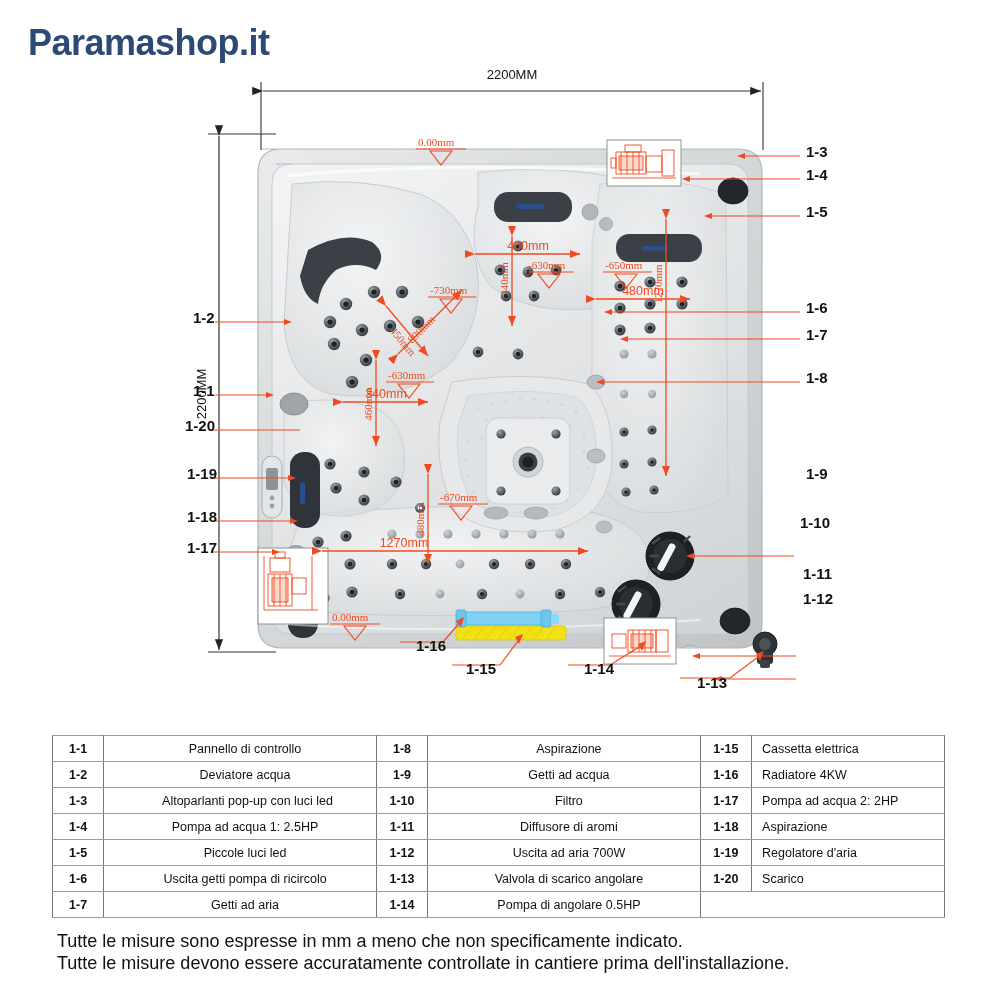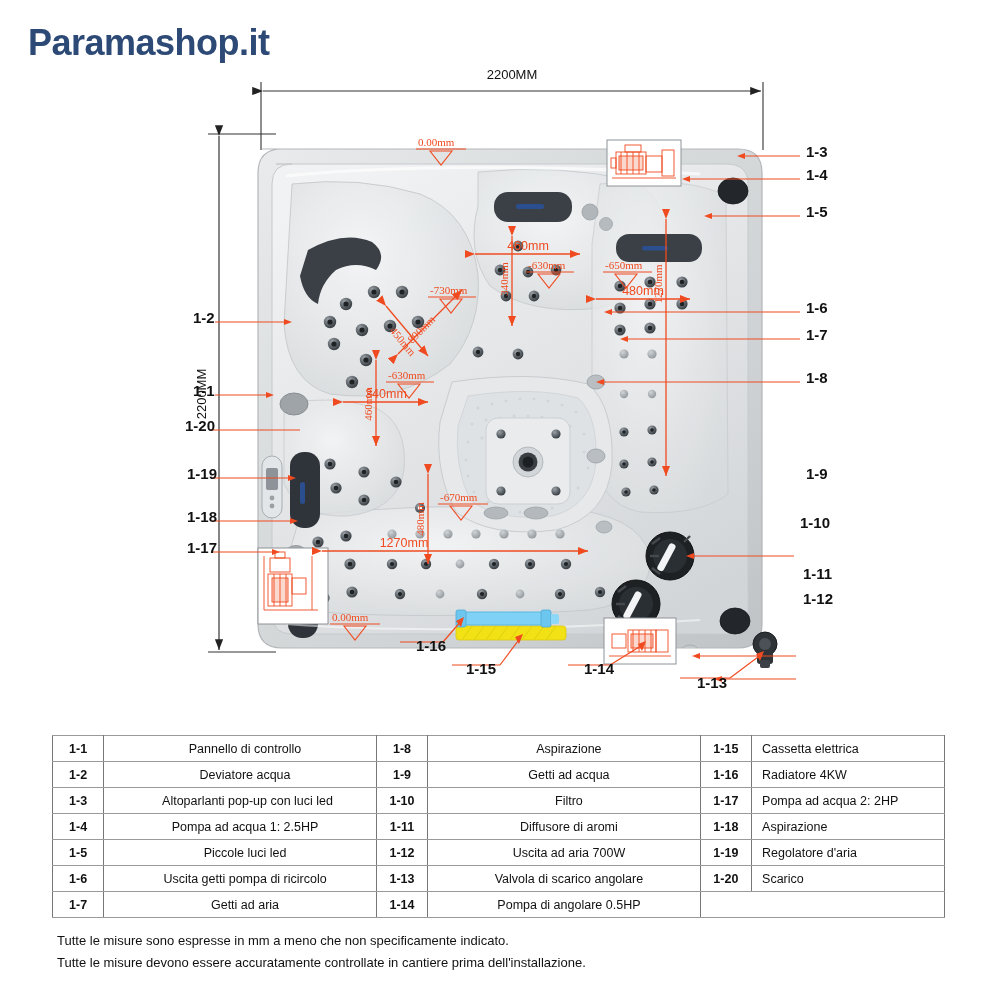--- a/index.html
+++ b/index.html
@@ -49,21 +49,21 @@
     padding-left:10px;text-align:left;font-size:12.5px;
   }
   .legend-table td.desc.gapright{border-right:1.2px solid #777;text-align:center;}
   .legend-table td.blank{border-right:none;}
   .legend-table tr td:first-child{border-left:1.2px solid #777;}
   .legend-table tr td:last-child{border-right:1.2px solid #777;}
 
   
   .notes{
     position:absolute;left:57px;top:930px;
-    font-size:13px;line-height:22px;color:#111;
+    font-size:18px;line-height:22px;color:#111;
   }
   .notes div{white-space:nowrap;}
 
   
   .dimtxt{font-family:"Liberation Serif",serif;font-size:11px;fill:#f04b20;}
   .dimtxtb{font-family:"Liberation Sans",sans-serif;font-size:12.5px;fill:#f04b20;}
   .maindim{font-family:"Liberation Sans",sans-serif;font-size:13px;fill:#111;}
 </style>
 </head>
 <body>

